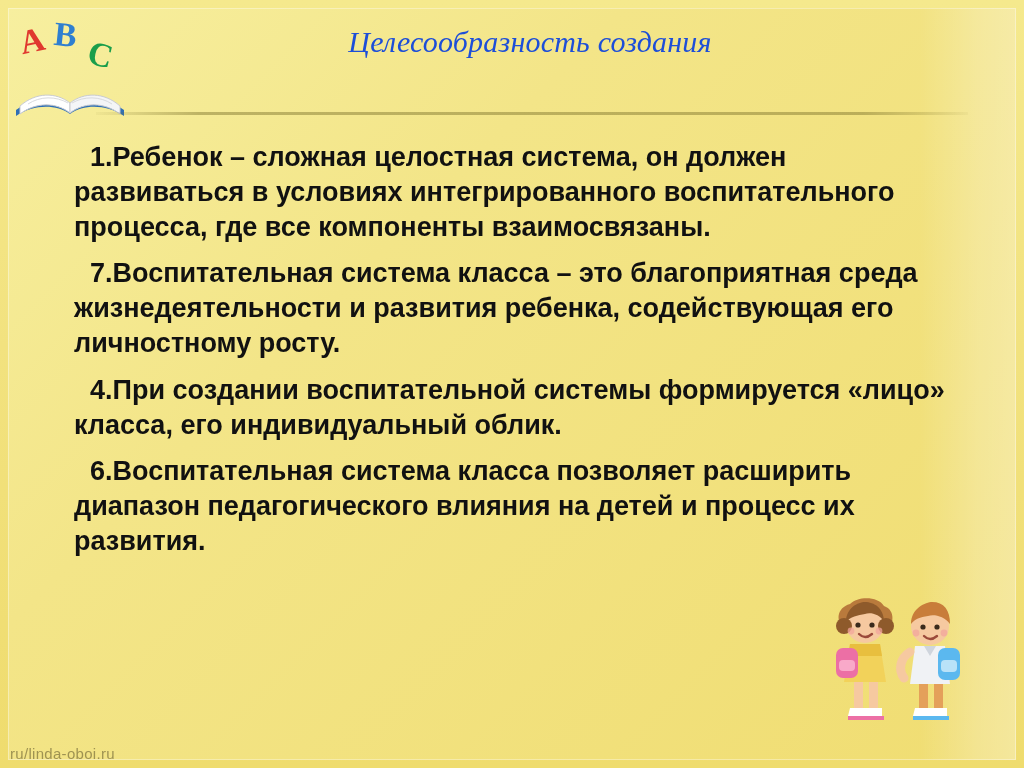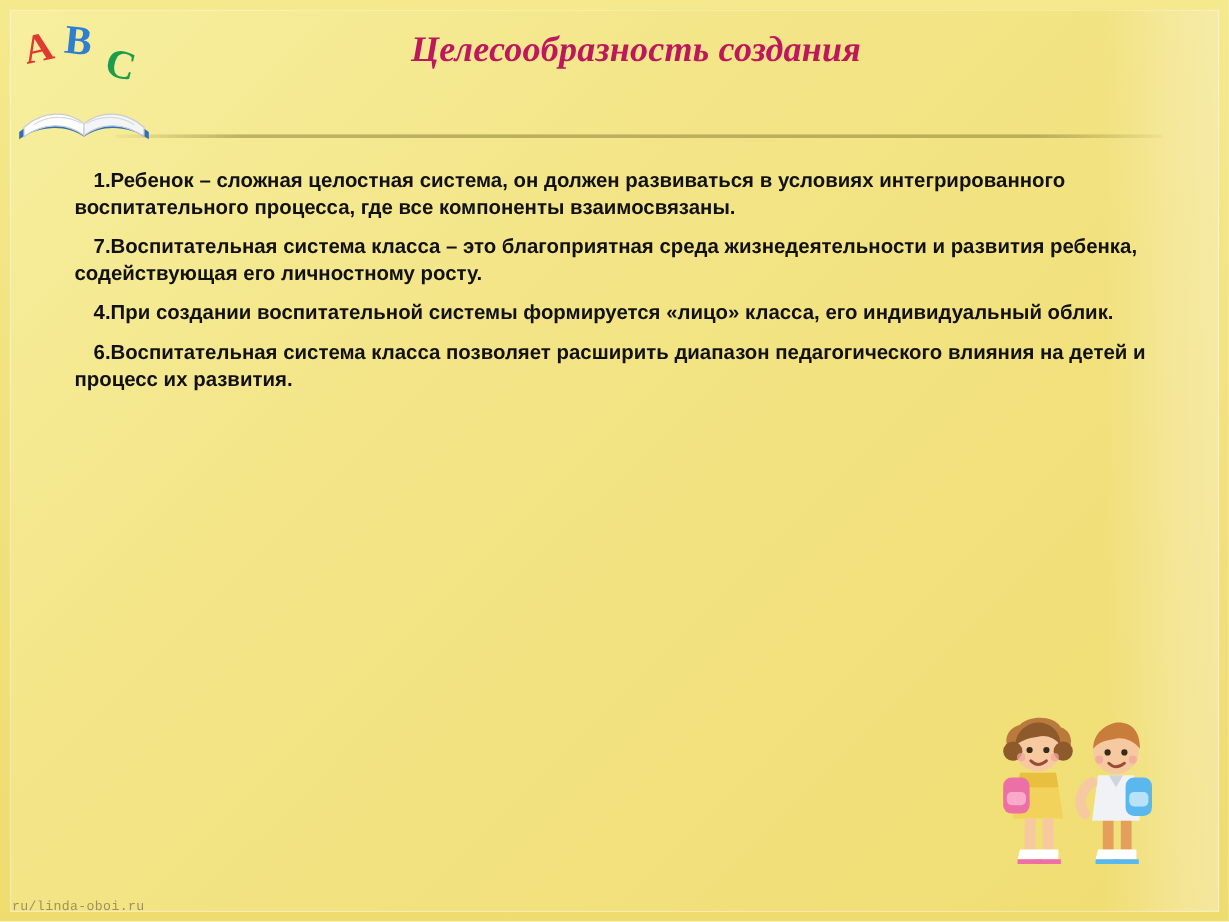--- a/index.html
+++ b/index.html
@@ -38,48 +38,48 @@
   }
   .title-area {
     position: absolute;
     left: 150px;
     top: 22px;
     width: 760px;
     text-align: center;
   }
   .title-line {
     font-family: "Liberation Serif", serif;
-    font-weight: bold;
+    font-weight: normal;
     font-style: italic;
     font-size: 30px;
-    color: #be185d;
+    color: #1d4ed8;
     line-height: 1.36;
     letter-spacing: 0.2px;
   }
   .title-rule {
     position: absolute;
     left: 96px;
     top: 112px;
     width: 872px;
     height: 3px;
     background: linear-gradient(90deg, rgba(120,110,40,0.05) 0%, rgba(120,110,40,0.45) 12%, rgba(120,110,40,0.45) 88%, rgba(120,110,40,0.05) 100%);
   }
   .body-area {
     position: absolute;
     left: 62px;
     top: 140px;
     width: 900px;
   }
   .para {
     font-family: "Liberation Sans", sans-serif;
     font-weight: bold;
-    font-size: 17px;
+    font-size: 27px;
     line-height: 1.30;
     color: #111111;
-    margin: 0 0 11px 0;
+    margin: 0 0 11px 12px;
     text-indent: 16px;
   }
   
   .abc-cluster {
     position: absolute;
     left: 8px;
     top: 14px;
     width: 130px;
     height: 120px;
   }
@@ -106,22 +106,22 @@
     position: absolute;
     right: 28px;
     bottom: 36px;
     width: 190px;
     height: 150px;
   }
   .footer-credit {
     position: absolute;
     left: 10px;
     bottom: 6px;
-    font-family: Liberation Mono, monospace;
-    font-size: 11px;
+    font-family: Liberation Sans, sans-serif;
+    font-size: 15px;
     color: rgba(90,80,40,0.55);
     letter-spacing: 0.3px;
   }
 </style>
 </head>
 <body>
 
 <div class="slide">
   <div class="frame-outer"></div>
   <div class="frame-inner"></div>

